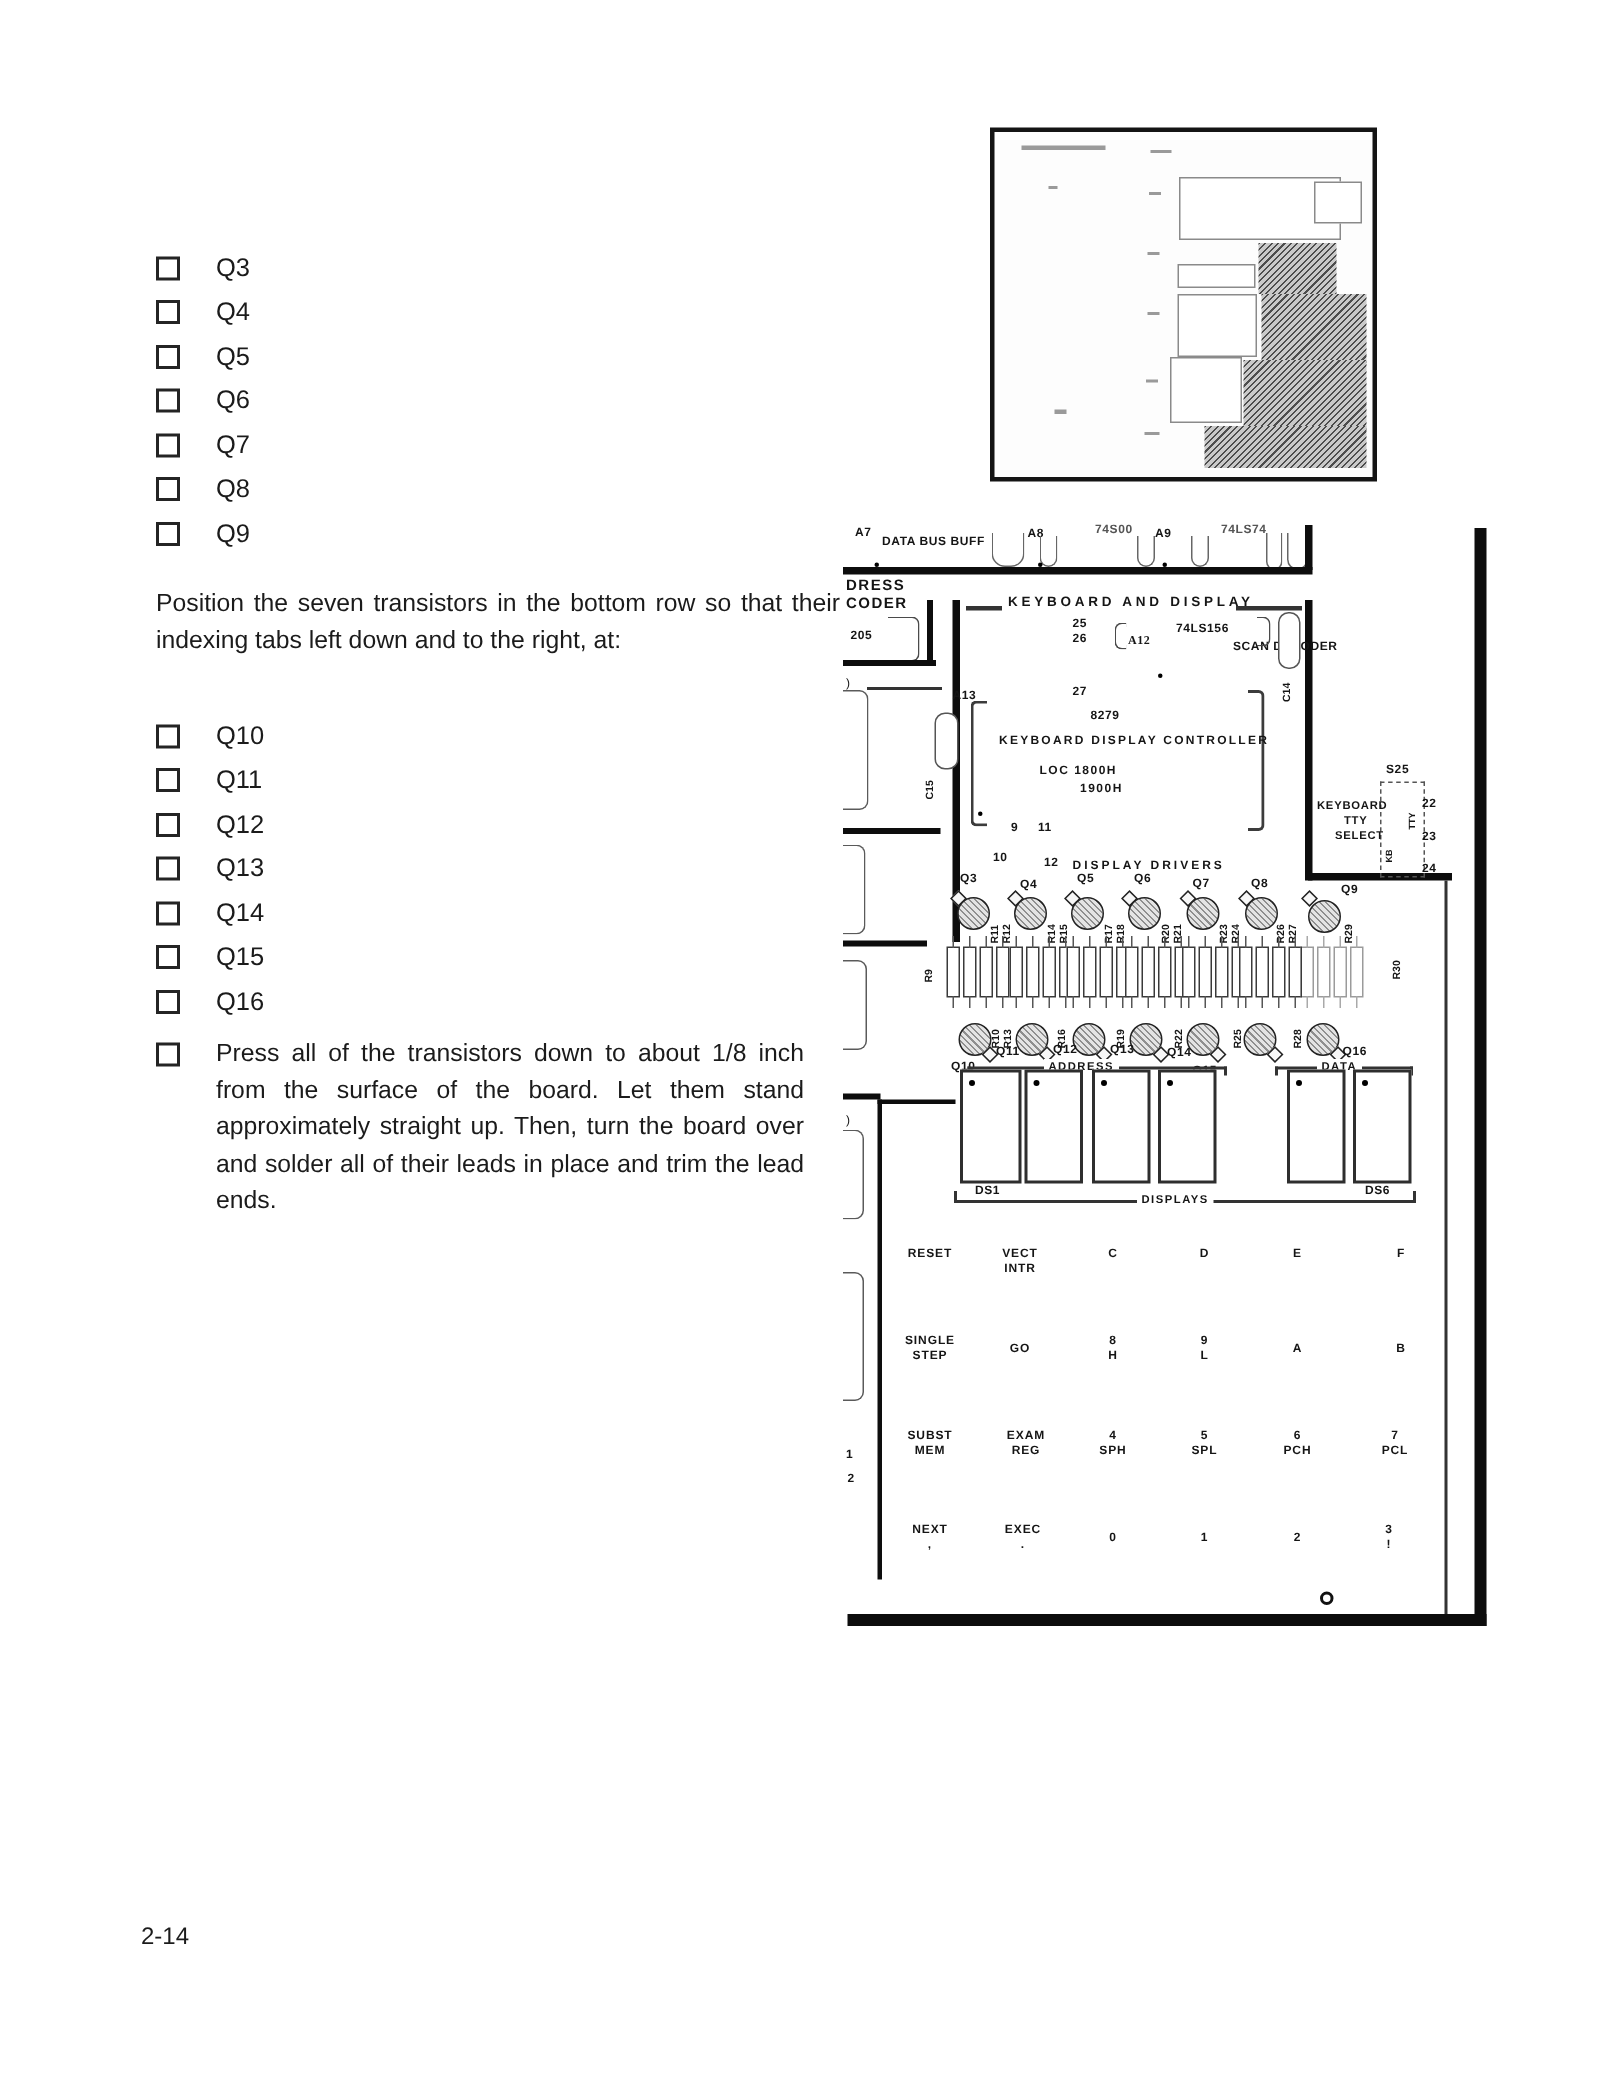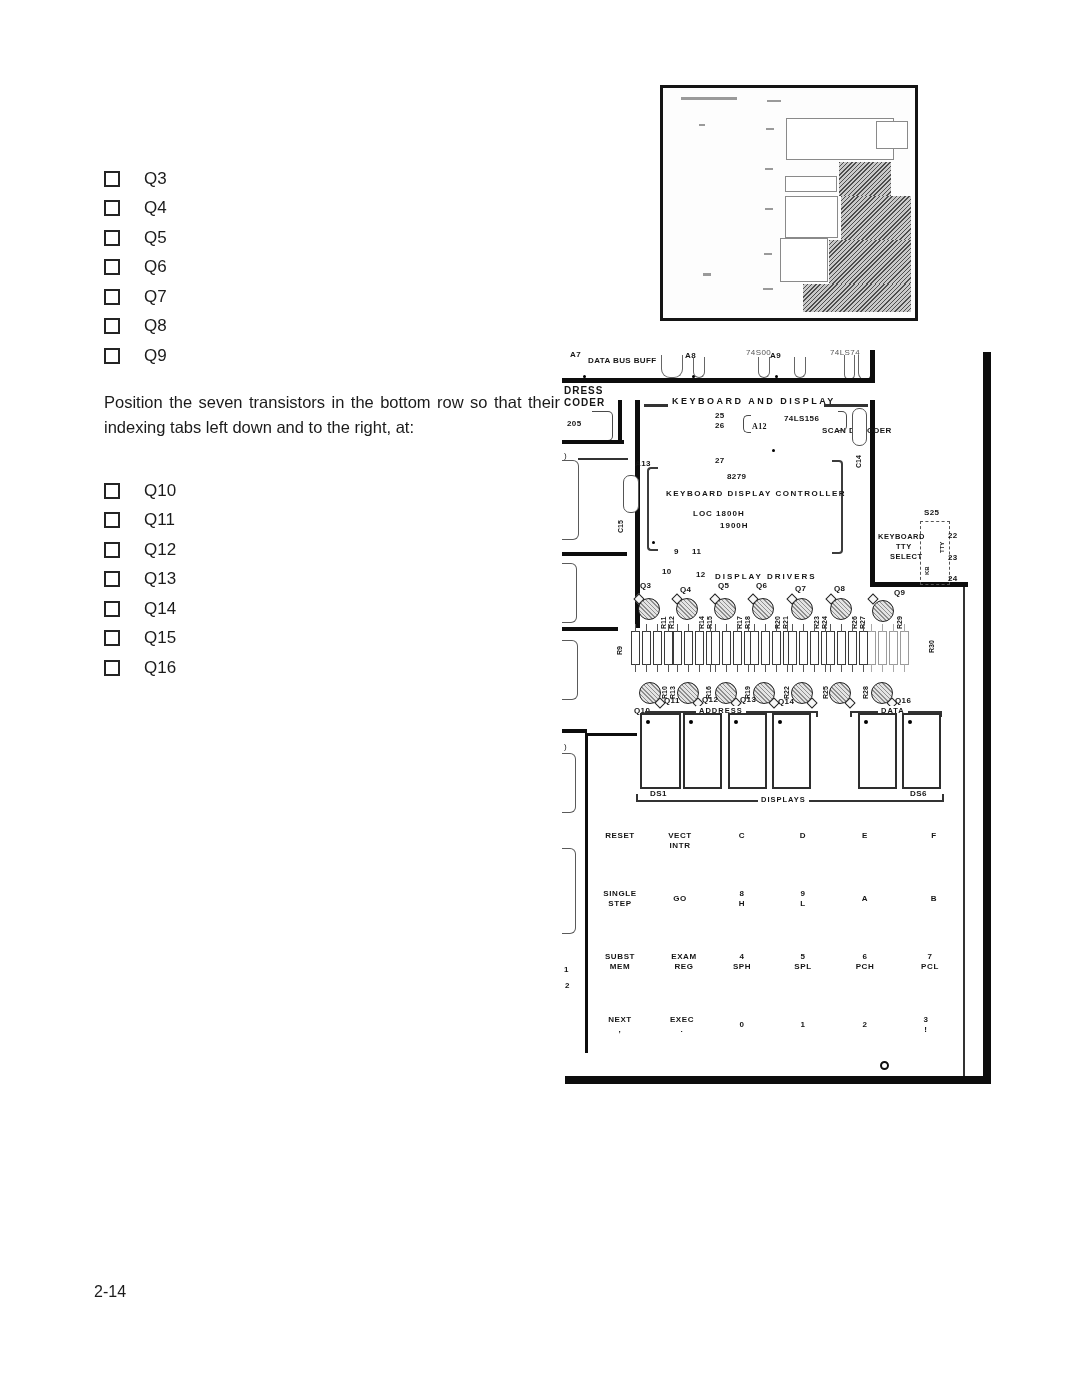--- a/index.html
+++ b/index.html
@@ -19,21 +19,21 @@
   .hatch{position:absolute;background:repeating-linear-gradient(135deg,#4d4d4d 0,#4d4d4d 1px,#c9c9c9 1px,#c9c9c9 3px);}
   .speck{position:absolute;background:#9a9a9a;}
 
   
   .diagram{position:absolute;left:562px;top:345px;width:432px;height:744px;}
   .trace{position:absolute;background:#0d0d0d;}
   .thinline{position:absolute;background:#333;}
   .lbl{position:absolute;font-size:8px;font-weight:bold;letter-spacing:.4px;color:#151515;white-space:nowrap;line-height:1.15;}
   .lbl9{font-size:9px;letter-spacing:2.5px;}
   .lbl10{font-size:10px;letter-spacing:1px;}
-  .frag{color:#555;font-weight:normal;margin-left:16px;}
+  .frag{color:#555;font-weight:bold;}
   .vlbl{position:absolute;writing-mode:vertical-rl;transform:rotate(180deg);font-size:7px;font-weight:bold;
         color:#151515;letter-spacing:0;line-height:1;white-space:nowrap;}
   .circ{position:absolute;width:20px;height:20px;border-radius:50%;border:1px solid #222;
         background:repeating-linear-gradient(45deg,#8f8f8f 0,#8f8f8f 1px,#e4e4e4 1px,#e4e4e4 3px);}
   .diam{position:absolute;width:6px;height:6px;border:1px solid #222;background:#f7f7f7;transform:rotate(45deg);}
   .rpack{position:absolute;display:flex;gap:2px;}
   .rpack i{display:block;width:7px;height:32px;border:1px solid #3a3a3a;background:#fff;position:relative;}
   .rpack i::before{content:"";position:absolute;top:-8px;left:3px;width:1px;height:8px;background:#555;}
   .rpack i::after{content:"";position:absolute;bottom:-8px;left:3px;width:1px;height:8px;background:#555;}
   .faded{opacity:.5;}
@@ -117,20 +117,24 @@
     <div class="chkrow">
         <span class="chk"></span>
         <span class="chklabel">Q15</span>
       </div>
     <div class="chkrow">
         <span class="chk"></span>
         <span class="chklabel">Q16</span>
       </div>
   </div>
 
+  <div class="pressrow" style="left:104px;top:690px;width:432px;">
+    <span class="chk" style="margin-top:5px;"></span>
+    <div class="para" style="position:static;width:392px;">Press all of the transistors down to about 1/8 inch from the surface of the board. Let them stand approximately straight up. Then, turn the board over and solder all of their leads in place and trim the lead ends.</div>
+  </div>
 
   <div class="pagenum" style="left:94px;top:1283px;">2-14</div>
 
   <div class="thumb">
     <div class="speck" style="left:18px;top:9px;width:56px;height:3px;"></div>
     <div class="speck" style="left:104px;top:12px;width:14px;height:2px;"></div>
     <div class="speck" style="left:103px;top:40px;width:8px;height:2px;"></div>
     <div class="speck" style="left:102px;top:80px;width:8px;height:2px;"></div>
     <div class="speck" style="left:102px;top:120px;width:8px;height:2px;"></div>
     <div class="speck" style="left:101px;top:165px;width:8px;height:2px;"></div>

